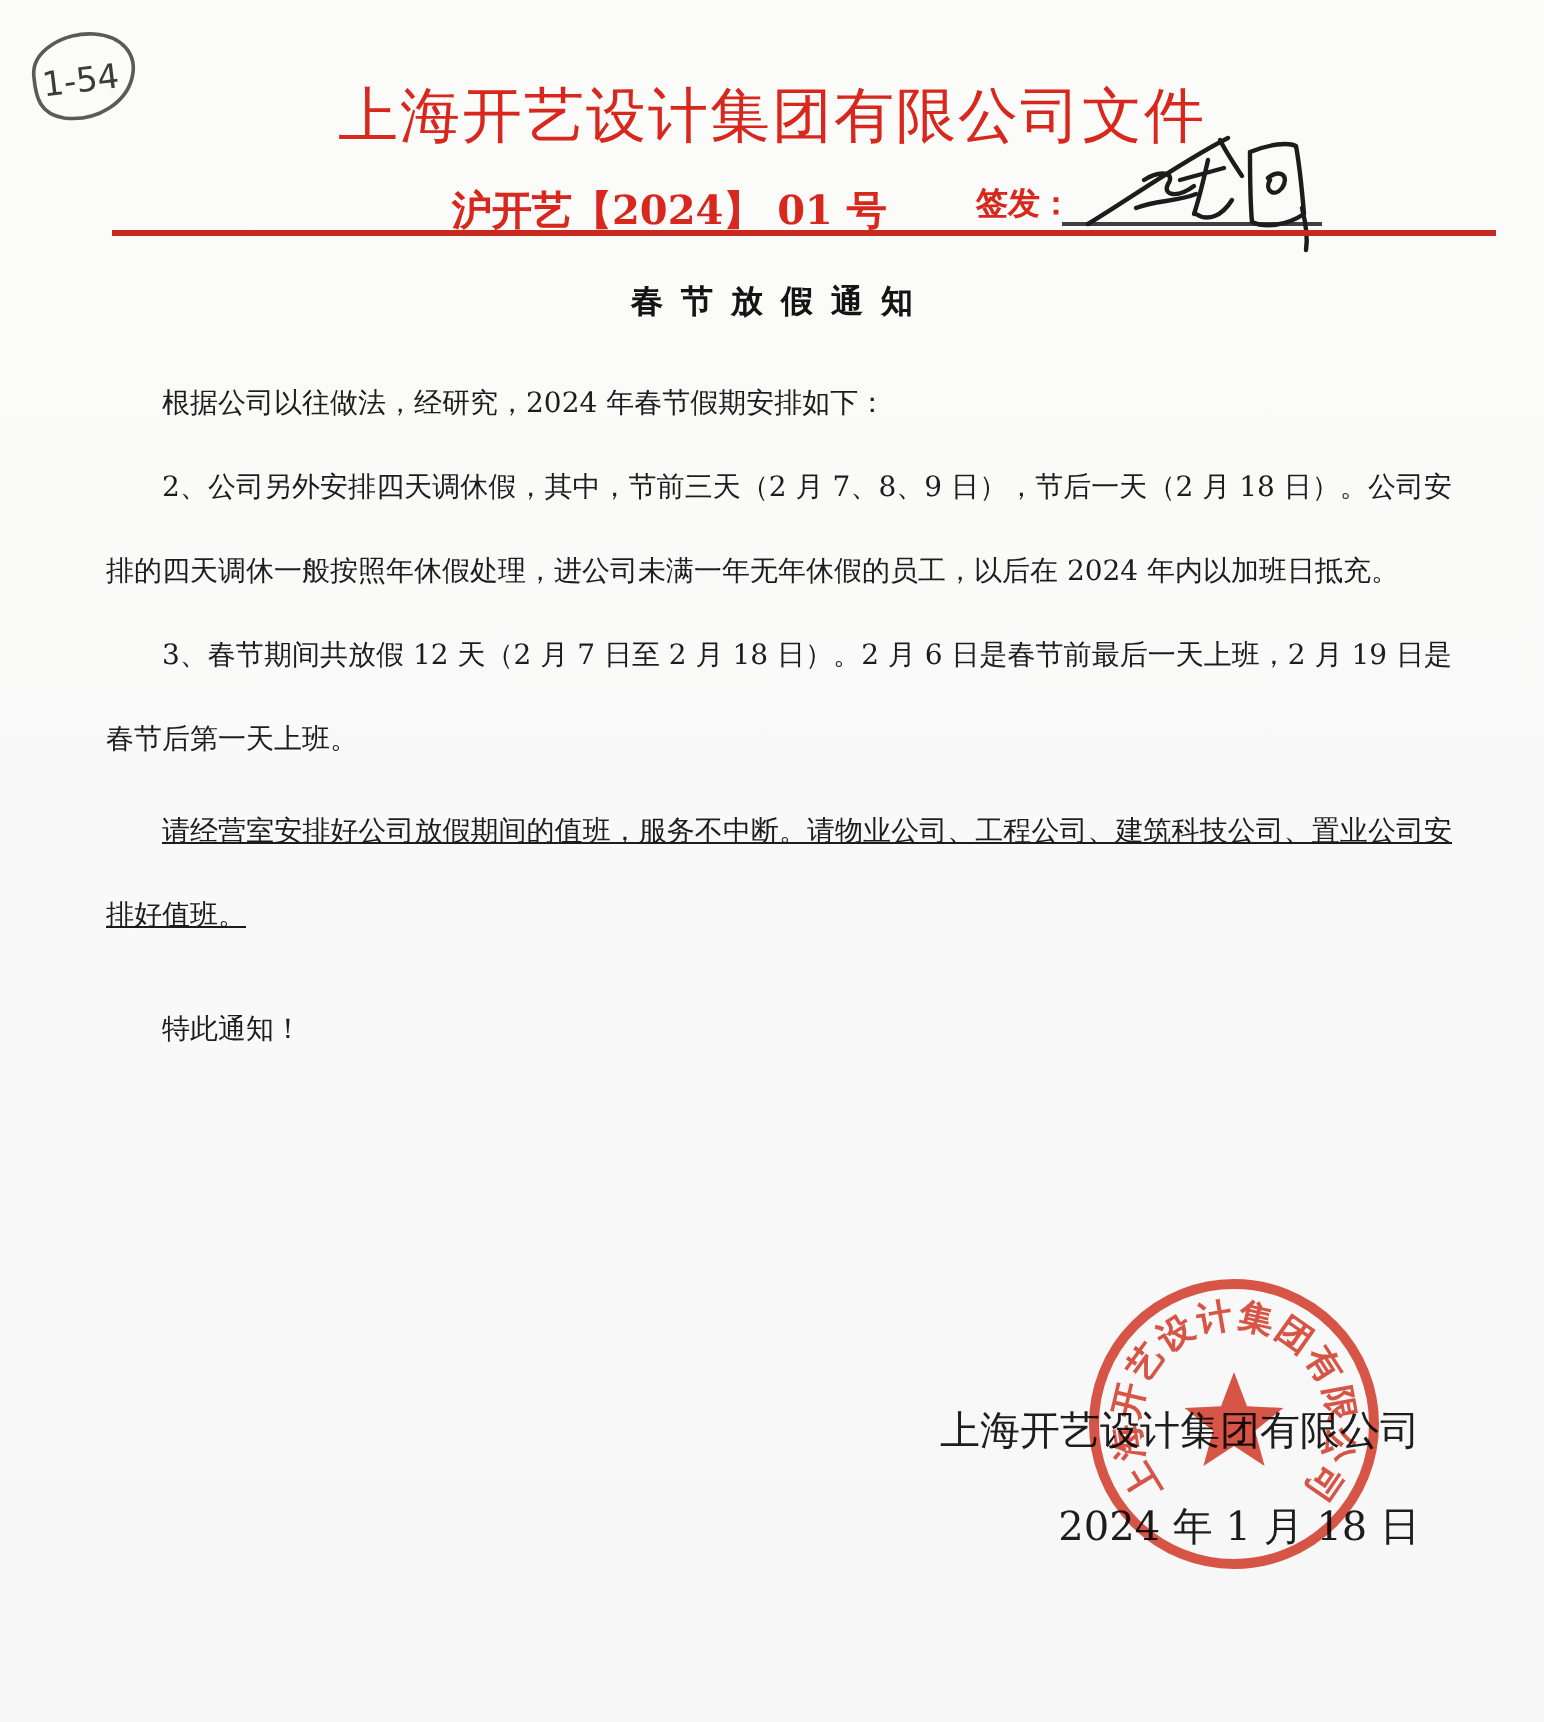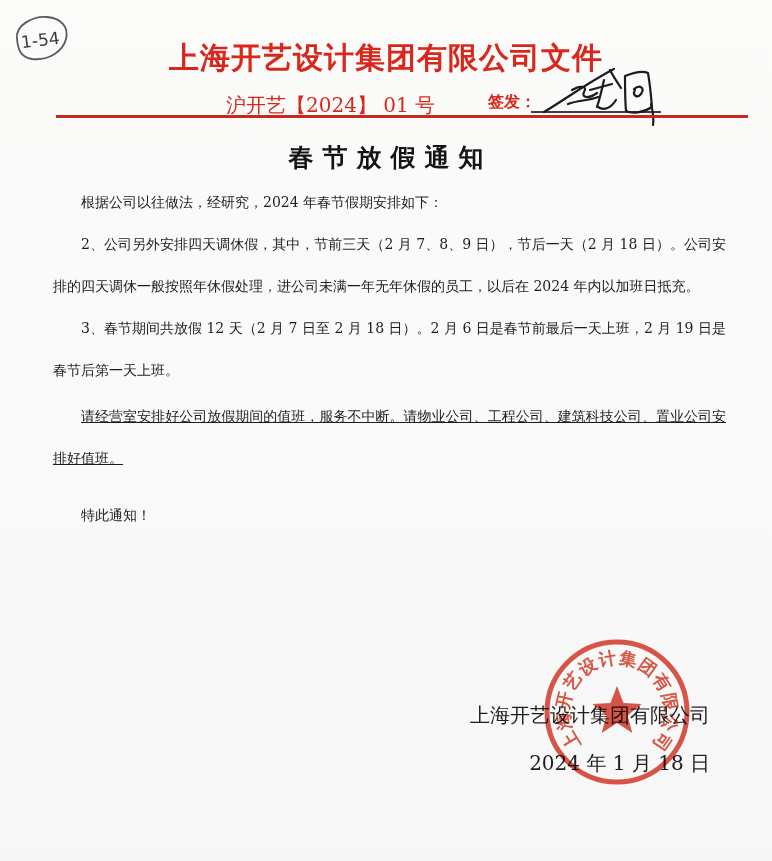--- a/index.html
+++ b/index.html
@@ -11,45 +11,45 @@
     background:linear-gradient(180deg,#fbfbfa 0%,#f8f9f8 60%,#f6f7f6 100%);
     font-family:"DejaVu Serif","Liberation Serif",serif;
     overflow:hidden;
   }
   
   .corner-note { position:absolute; left:6px; top:12px; width:72px; height:58px; }
   
   .org-title {
     position:absolute; top:38px; left:0; right:0;
     text-align:center;
-    color:#d8281e; font-size:30px; font-weight:700; letter-spacing:1px;
+    color:#d8281e; font-size:30px; font-weight:400; letter-spacing:1px;
     white-space:nowrap;
   }
   .doc-number {
     position:absolute; top:92px; left:226px;
-    color:#d8281e; font-size:20px; font-weight:400; white-space:nowrap;
+    color:#d8281e; font-size:20px; font-weight:700; white-space:nowrap;
   }
   .issuer-label {
     position:absolute; top:92px; left:488px;
     color:#d8281e; font-size:16px; font-weight:700; white-space:nowrap;
   }
   .issuer-line {
     position:absolute; top:111px; left:531px; width:130px;
     border-bottom:2px solid #3f3f3f;
   }
   .signature { position:absolute; left:540px; top:60px; width:140px; height:68px; }
   .red-rule {
     position:absolute; top:115px; left:56px; width:692px; height:3px;
     background:#c8291f;
   }
   
   .notice-title {
     position:absolute; top:141px; left:0; right:0;
     text-align:center; color:#141414;
-    font-size:25px; font-weight:700; letter-spacing:9px; text-indent:9px;
+    font-size:16px; font-weight:700; letter-spacing:9px; text-indent:9px;
     white-space:nowrap;
   }
   .body-text {
     position:absolute; top:181px; left:53px; width:673px;
     color:#1d1d1d; font-size:14px; line-height:42px;
     text-align:justify;
   }
   .body-text p { text-indent:2em; margin:0; }
   .body-text p.sp-small { margin-top:4px;text-decoration:underline; }
   .body-text p.sp-large { margin-top:15px; }

